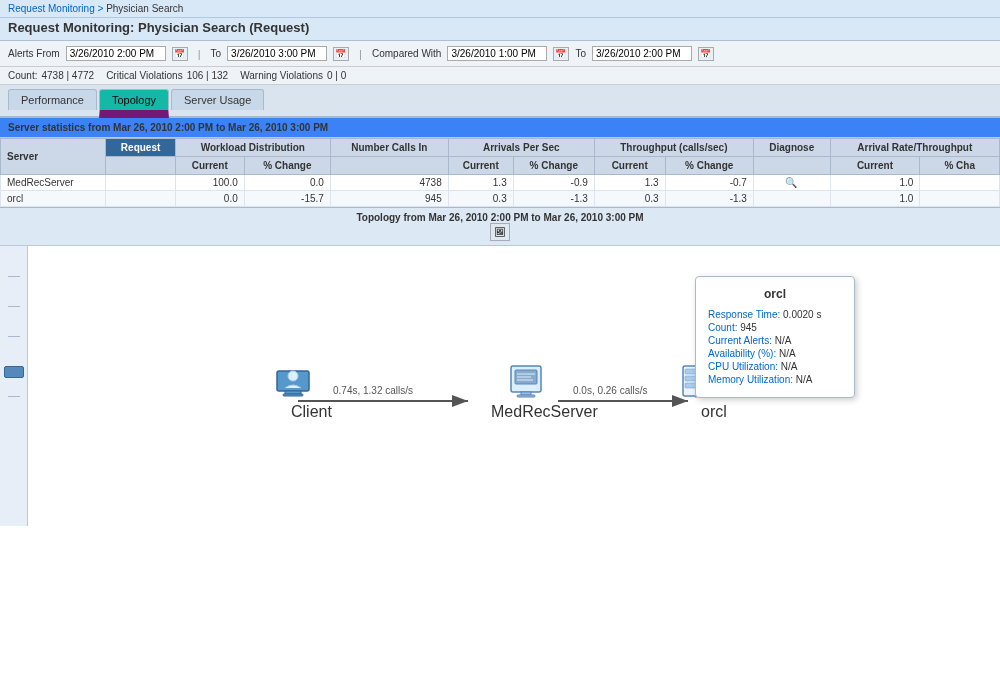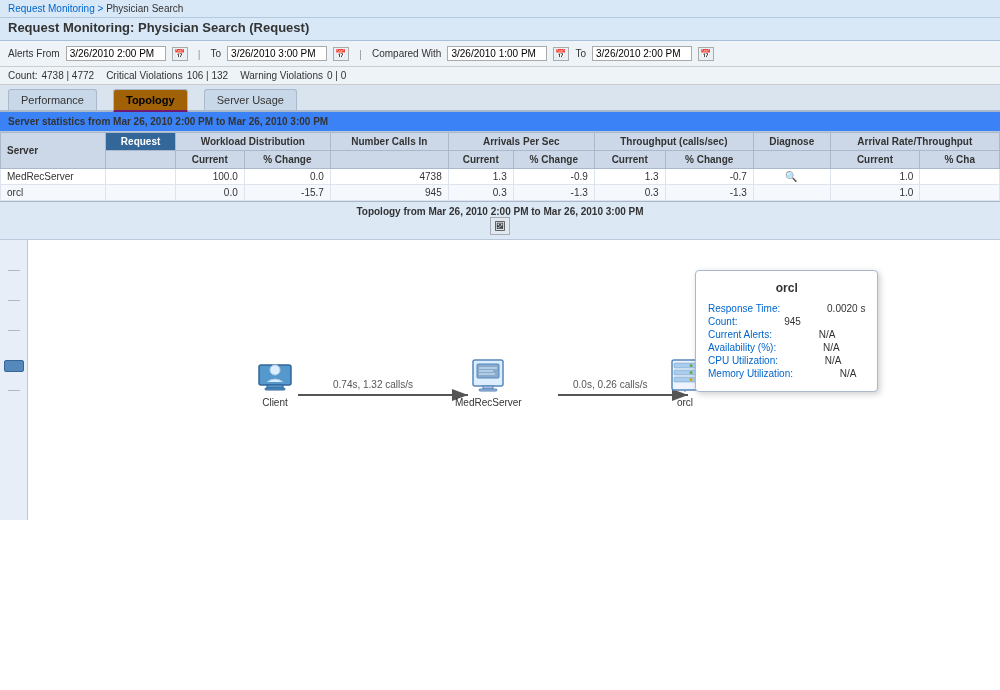--- a/index.html
+++ b/index.html
@@ -83,37 +83,37 @@
     .stats-value { font-size: 10px; color: #333; }
     .stats-section { display: flex; align-items: center; gap: 4px; }
 
     
     .tabs-bar {
       background: #d9e4ee;
       display: flex;
       align-items: flex-start;
       padding: 4px 8px 0 8px;
       border-bottom: 2px solid #aab8cc;
-      gap: 16px;
+      gap: 2px;
     }
     .tab {
       padding: 4px 12px;
       font-size: 11px;
       cursor: pointer;
       border: 1px solid #aab8cc;
       border-bottom: none;
       background: #c8d8e8;
       color: #333;
       border-radius: 3px 3px 0 0;
     }
     .tab.active {
-      background: #a16207;
-      border-bottom: 2px solid #701a75;
+      background: #14b8a6;
+      border-bottom: 8px solid #701a75;
       margin-bottom: -2px;
-      font-weight: bold;
+      font-weight: normal;
       color: #000;
     }
 
     
     .section-header {
       background: #3b82f6;
       padding: 4px 8px;
       font-size: 10px;
       font-weight: bold;
       color: #333;
@@ -206,24 +206,25 @@
       cursor: pointer;
     }
     .node-icon {
       width: 40px;
       height: 40px;
       display: flex;
       align-items: center;
       justify-content: center;
     }
     .node-label {
-      font-size: 10px;
+      font-size: 16px;
       color: #333;
       text-align: center;
       margin-top: 2px;
+      margin-left: 36px;
     }
 
     
     .tooltip-popup {
       position: absolute;
       background: white;
       border: 1px solid #aab8cc;
       border-radius: 4px;
       padding: 10px 12px;
       min-width: 160px;
@@ -235,21 +236,21 @@
       font-weight: bold;
       color: #333;
       margin-bottom: 8px;
       text-align: center;
     }
     .tooltip-row {
       font-size: 10px;
       margin-bottom: 2px;
     }
     .tooltip-row .tip-label { color: #0066cc; }
-    .tooltip-row .tip-value { color: #333; margin-left: 44px; }
+    .tooltip-row .tip-value { color: #333; }
 
     .main-content {
       display: flex;
       flex-direction: column;
       height: calc(690px - 105px);
     }
 
     .export-icon {
       width: 20px;
       height: 18px;

